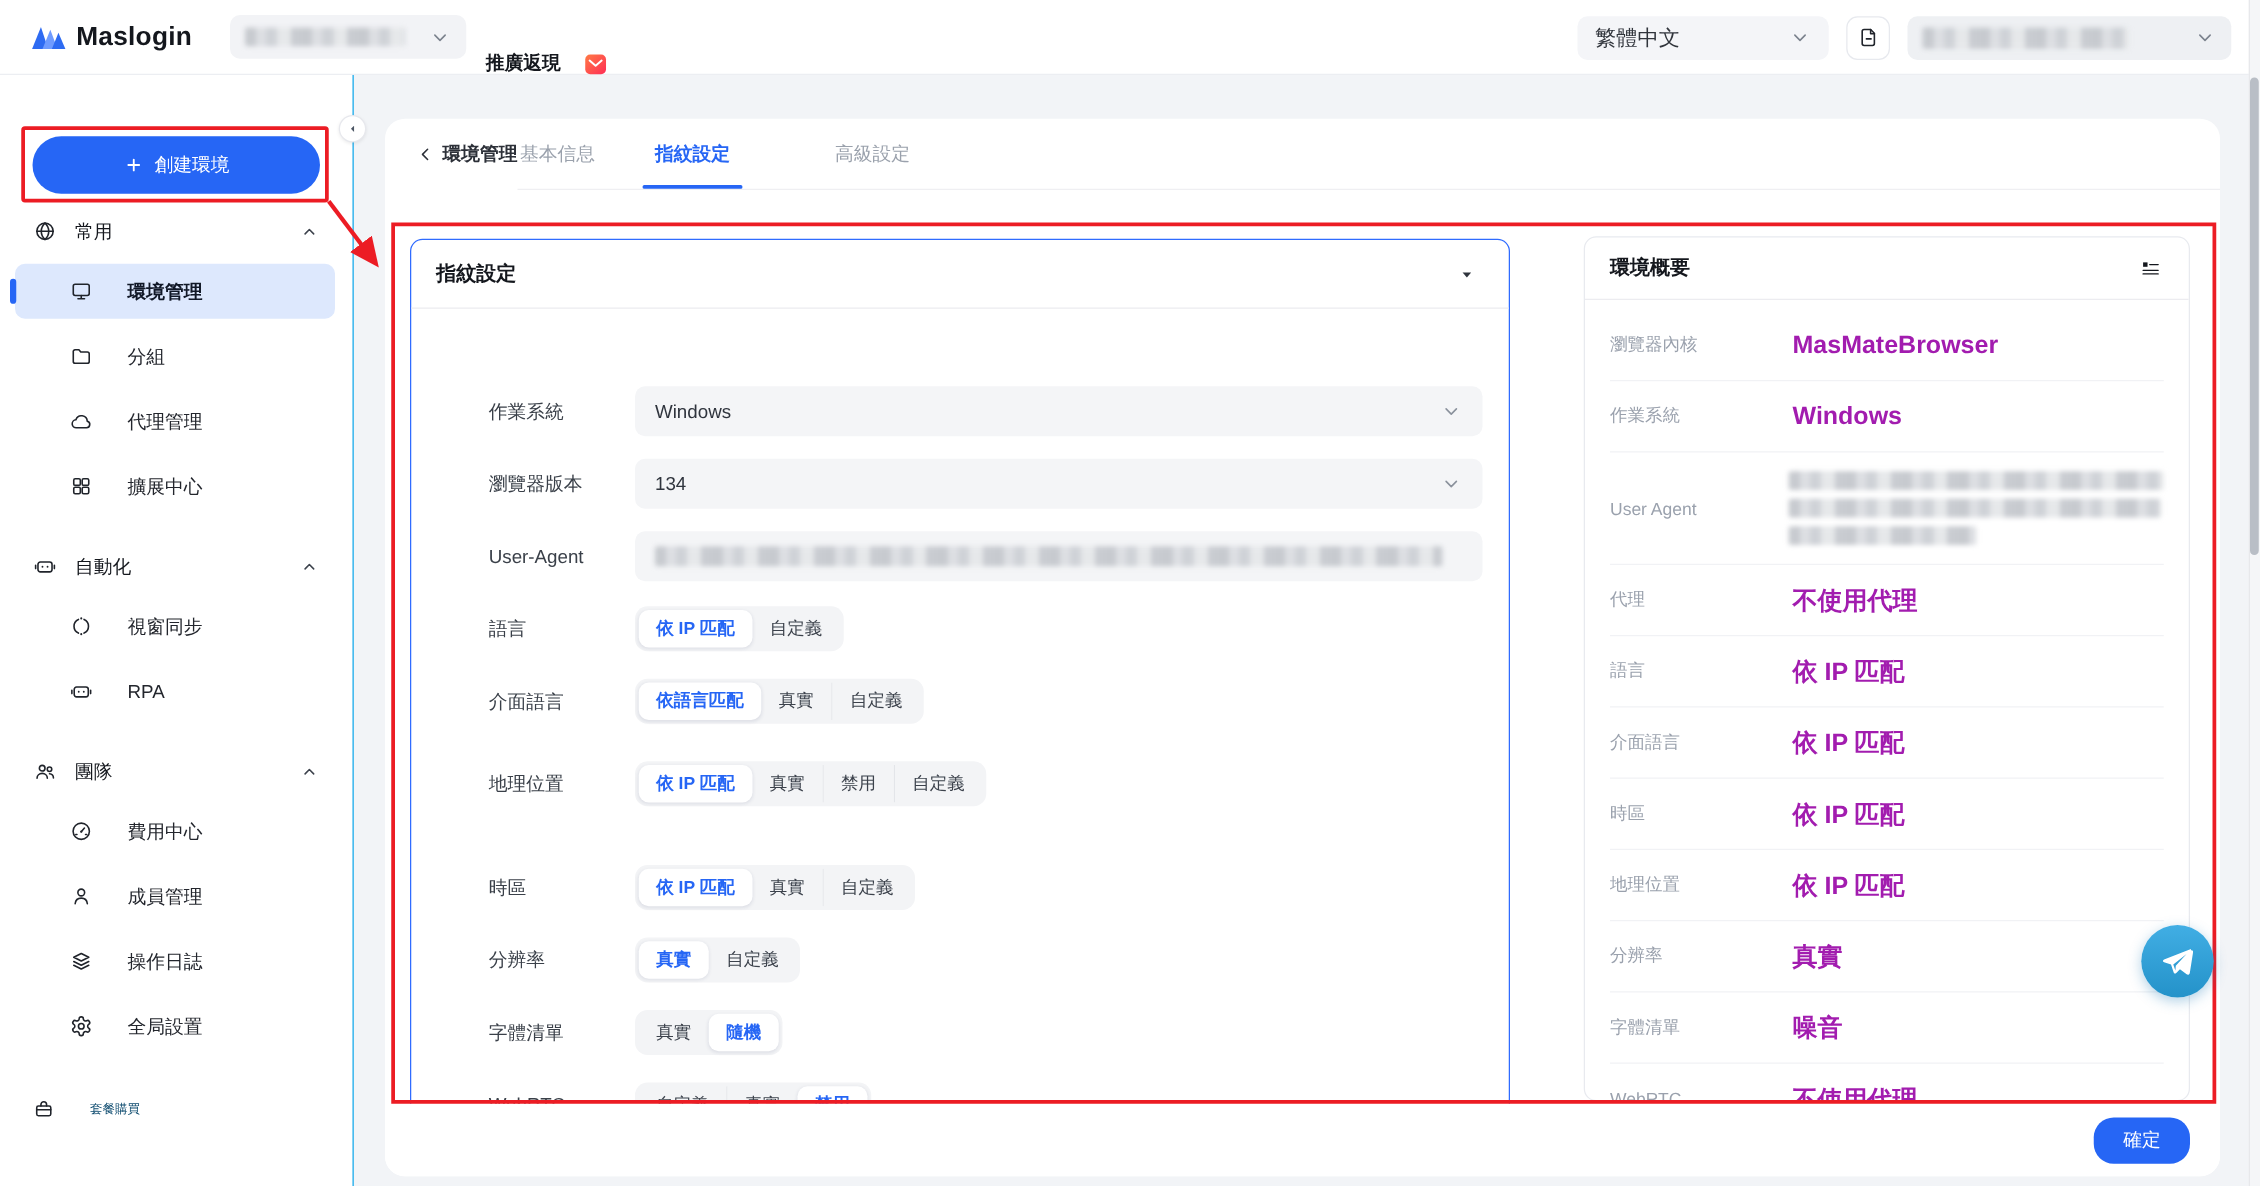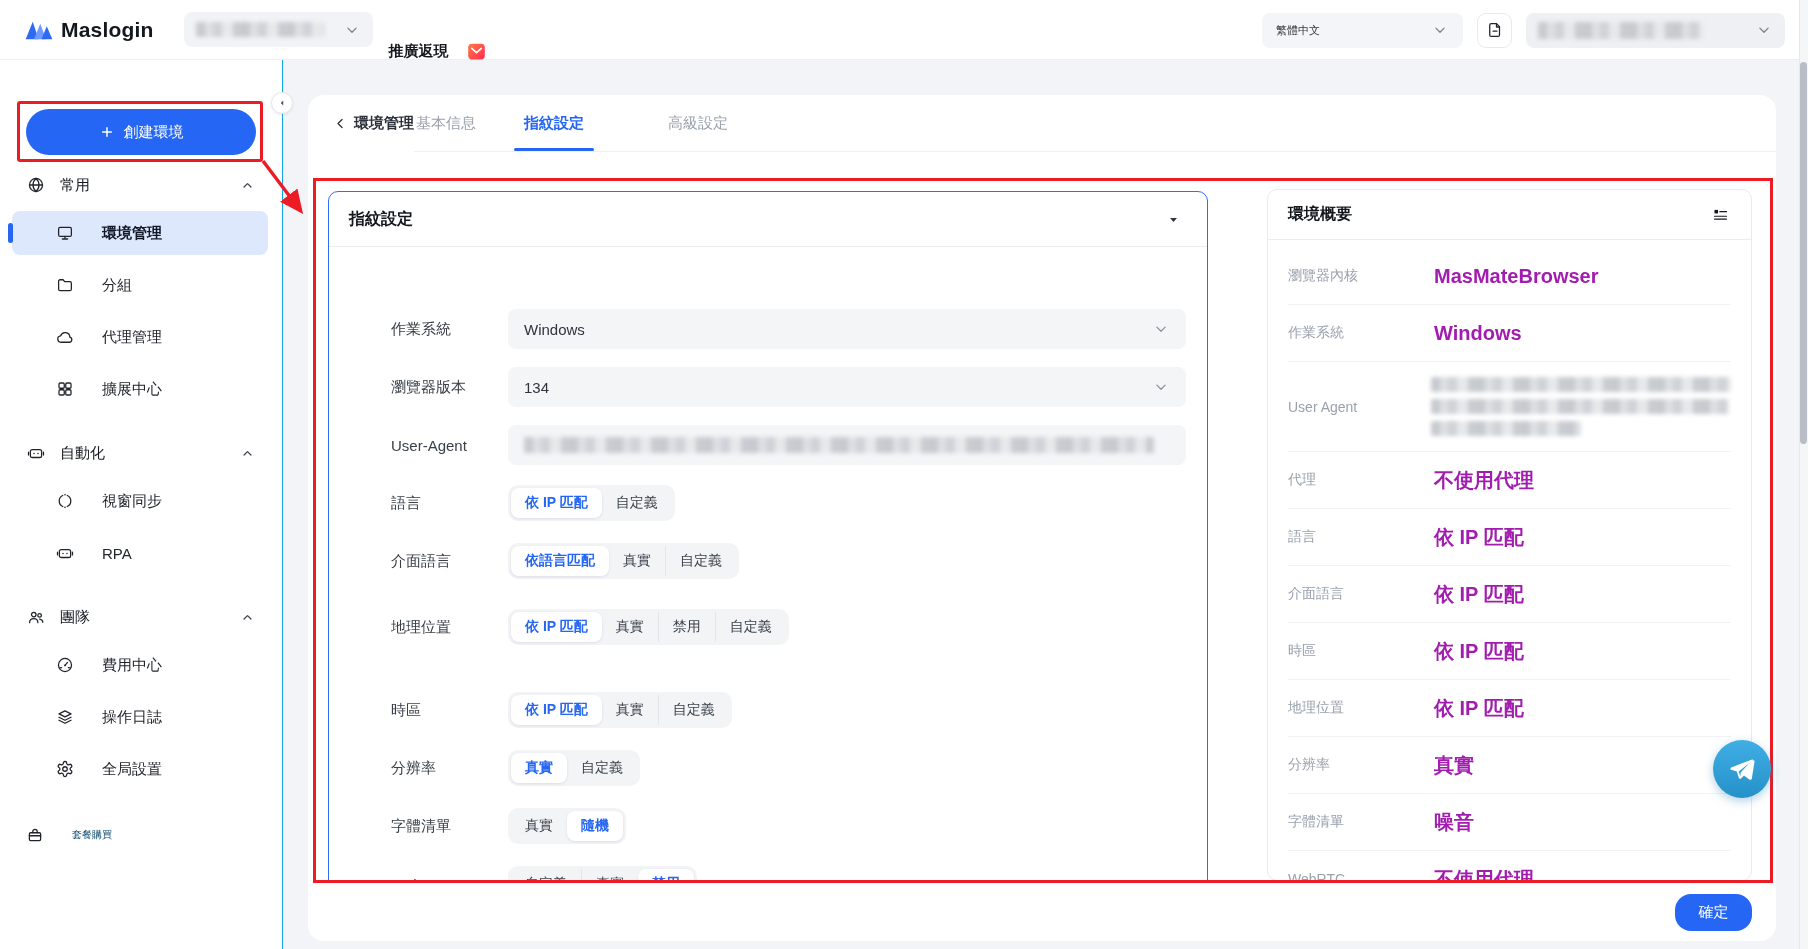--- a/index.html
+++ b/index.html
@@ -5,25 +5,25 @@
   html,body{margin:0;padding:0;background:#e9ecf1;font-family:"Liberation Sans","DejaVu Sans",sans-serif;}
   *{box-sizing:border-box;}
   .page{position:relative;width:1808px;height:949px;background:#f2f4f7;overflow:hidden;}
 
   
   .header{position:absolute;left:0;top:0;width:1808px;height:60px;background:#fff;border-bottom:1px solid #eceef2;display:flex;align-items:center;z-index:6;}
   .logo{display:flex;align-items:center;gap:7px;margin-left:24px;}
   .logo-text{font-size:21px;font-weight:800;color:#14171d;letter-spacing:.2px;}
   .team-pill{margin-left:30px;width:189px;height:35px;background:#f2f3f6;border-radius:8px;display:flex;align-items:center;padding:0 12px;cursor:pointer;}
   .team-pill .spacer{flex:1;}
-  .promo{display:flex;align-items:center;gap:17px;margin-left:16px;cursor:pointer;margin-top:44px;}
+  .promo{display:flex;gap:17px;margin-left:16px;cursor:pointer;margin-top:44px;}
   .promo-label{font-size:15px;color:#15181e;font-weight:600;}
   .hdr-right{position:absolute;right:23px;top:0;height:60px;display:flex;align-items:center;gap:14px;}
   .lang-pill{width:201px;height:35px;background:#f4f5f8;border-radius:8px;display:flex;align-items:center;padding:0 14px;cursor:pointer;}
-  .lang-pill .lbl{font-size:11px;color:#31353c;flex:1;}
+  .lang-pill .lbl{font-size:17px;color:#31353c;flex:1;}
   .doc-btn{width:35px;height:35px;background:#fff;border:1px solid #e7e9ee;border-radius:9px;display:flex;align-items:center;justify-content:center;cursor:pointer;color:#3a3f48;}
   .user-pill{width:259px;height:35px;background:#eef0f3;border-radius:8px;display:flex;align-items:center;padding:0 12px;cursor:pointer;}
   .user-pill .spacer{flex:1;}
   .chev{color:#7b828d;display:flex;}
 
   
   .redact{background:repeating-linear-gradient(90deg,#c7cacf 0 9px,#dddfe3 9px 17px,#cfd2d7 17px 26px,#e6e8ea 26px 37px,#c9ccd1 37px 45px);filter:blur(2.2px);border-radius:2px;}
 
   
   .sidebar{position:absolute;left:0;top:60px;width:283px;height:889px;background:#fff;border-right:1px solid #0ea5e9;z-index:5;}
@@ -285,20 +285,29 @@
               <path d="M12 12.5l3.4-3.9"></path>
               <circle cx="12" cy="12.5" r="1.2" fill="currentColor" stroke="none"></circle>
               <path d="M6.2 15.5h1.2M16.6 15.5h1.2"></path>
             </svg>
           </span>
           <span class="i-label">費用中心</span>
         </div>
         <div class="side-item">
           <span class="ico">
             <svg viewBox="0 0 24 24" width="18" height="18" fill="none" stroke="currentColor" stroke-width="1.7" stroke-linecap="round" stroke-linejoin="round">
+              <circle cx="12" cy="8" r="3.6"></circle>
+              <path d="M5.5 20c.4-3.7 3-6 6.5-6s6.1 2.3 6.5 6"></path>
+            </svg>
+          </span>
+          <span class="i-label">成員管理</span>
+        </div>
+        <div class="side-item">
+          <span class="ico">
+            <svg viewBox="0 0 24 24" width="18" height="18" fill="none" stroke="currentColor" stroke-width="1.7" stroke-linecap="round" stroke-linejoin="round">
               <path d="M12 3.8l8 4-8 4-8-4z"></path>
               <path d="M4 12.3l8 4 8-4M4 16.3l8 4 8-4"></path>
             </svg>
           </span>
           <span class="i-label">操作日誌</span>
         </div>
         <div class="side-item">
           <span class="ico">
             <svg viewBox="0 0 24 24" width="18" height="18" fill="none" stroke="currentColor" stroke-width="1.7" stroke-linecap="round" stroke-linejoin="round">
               <circle cx="12" cy="12" r="3"></circle>

